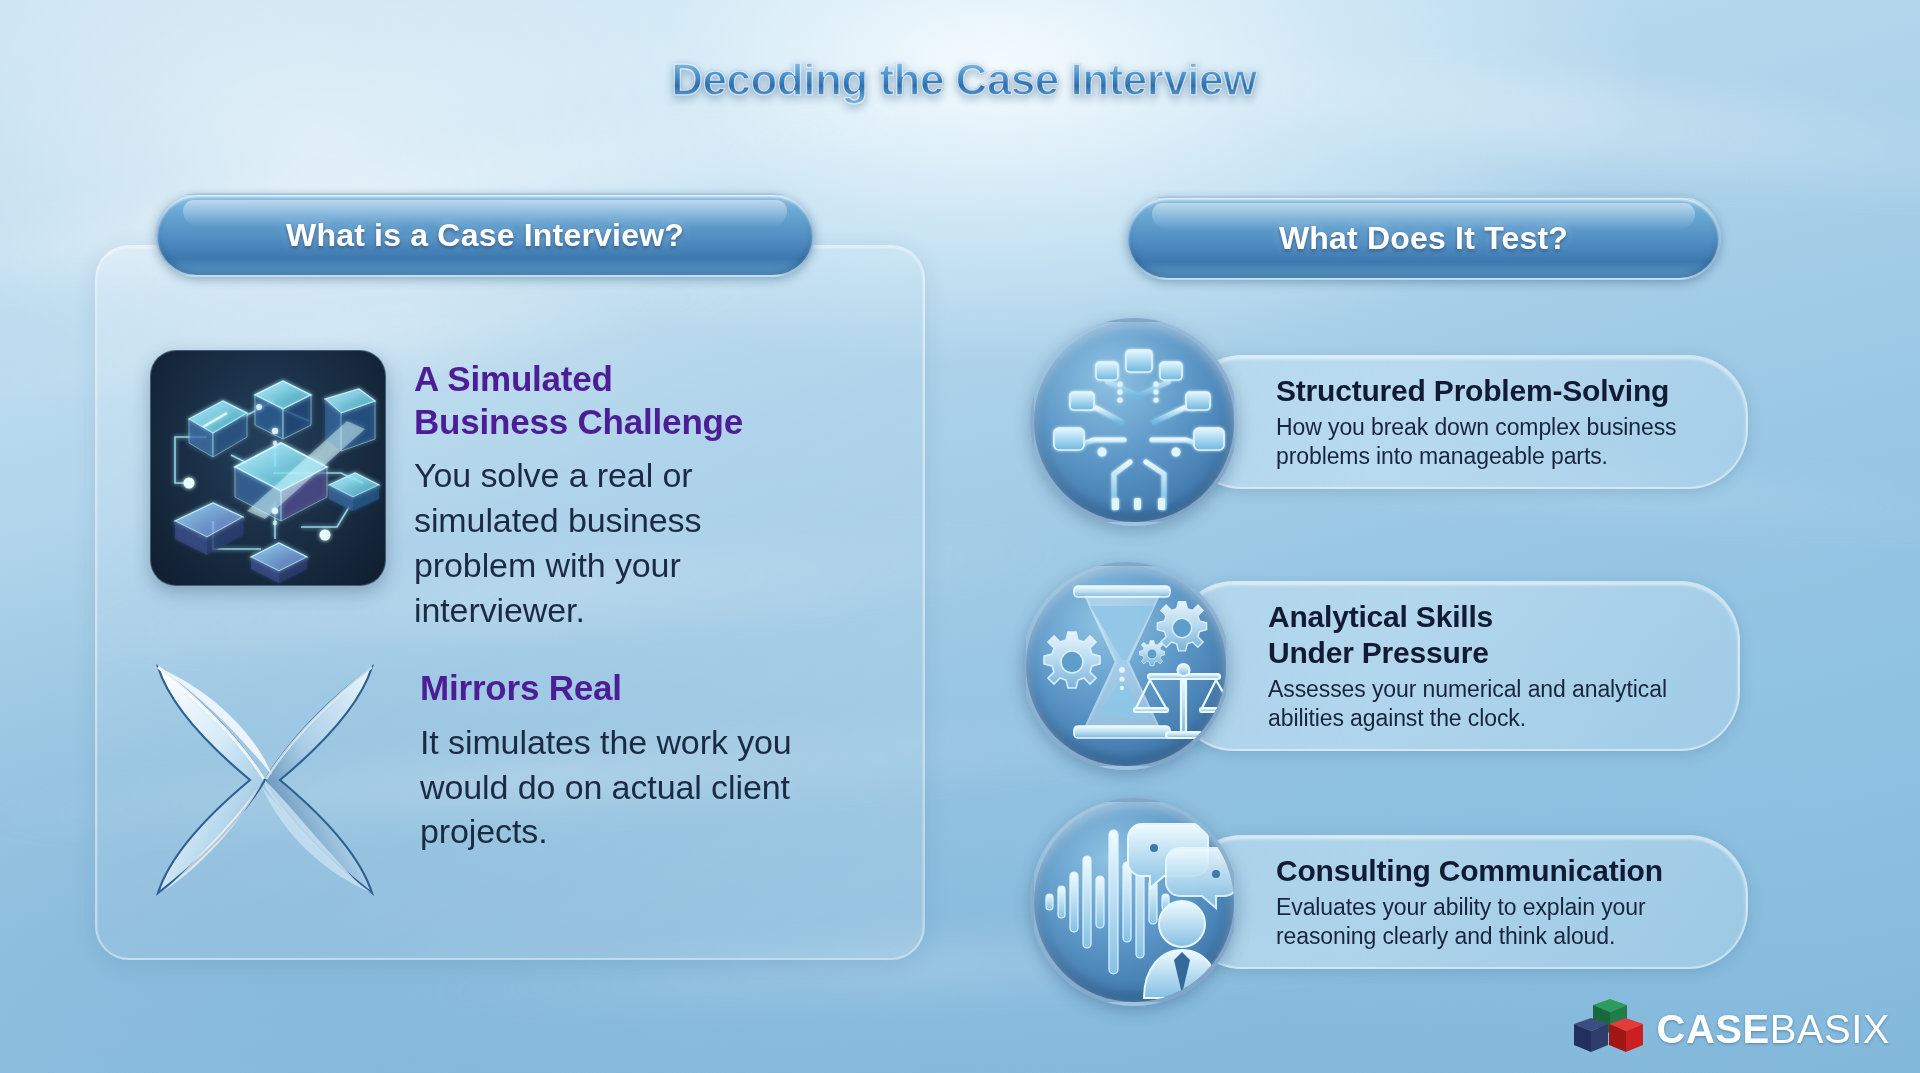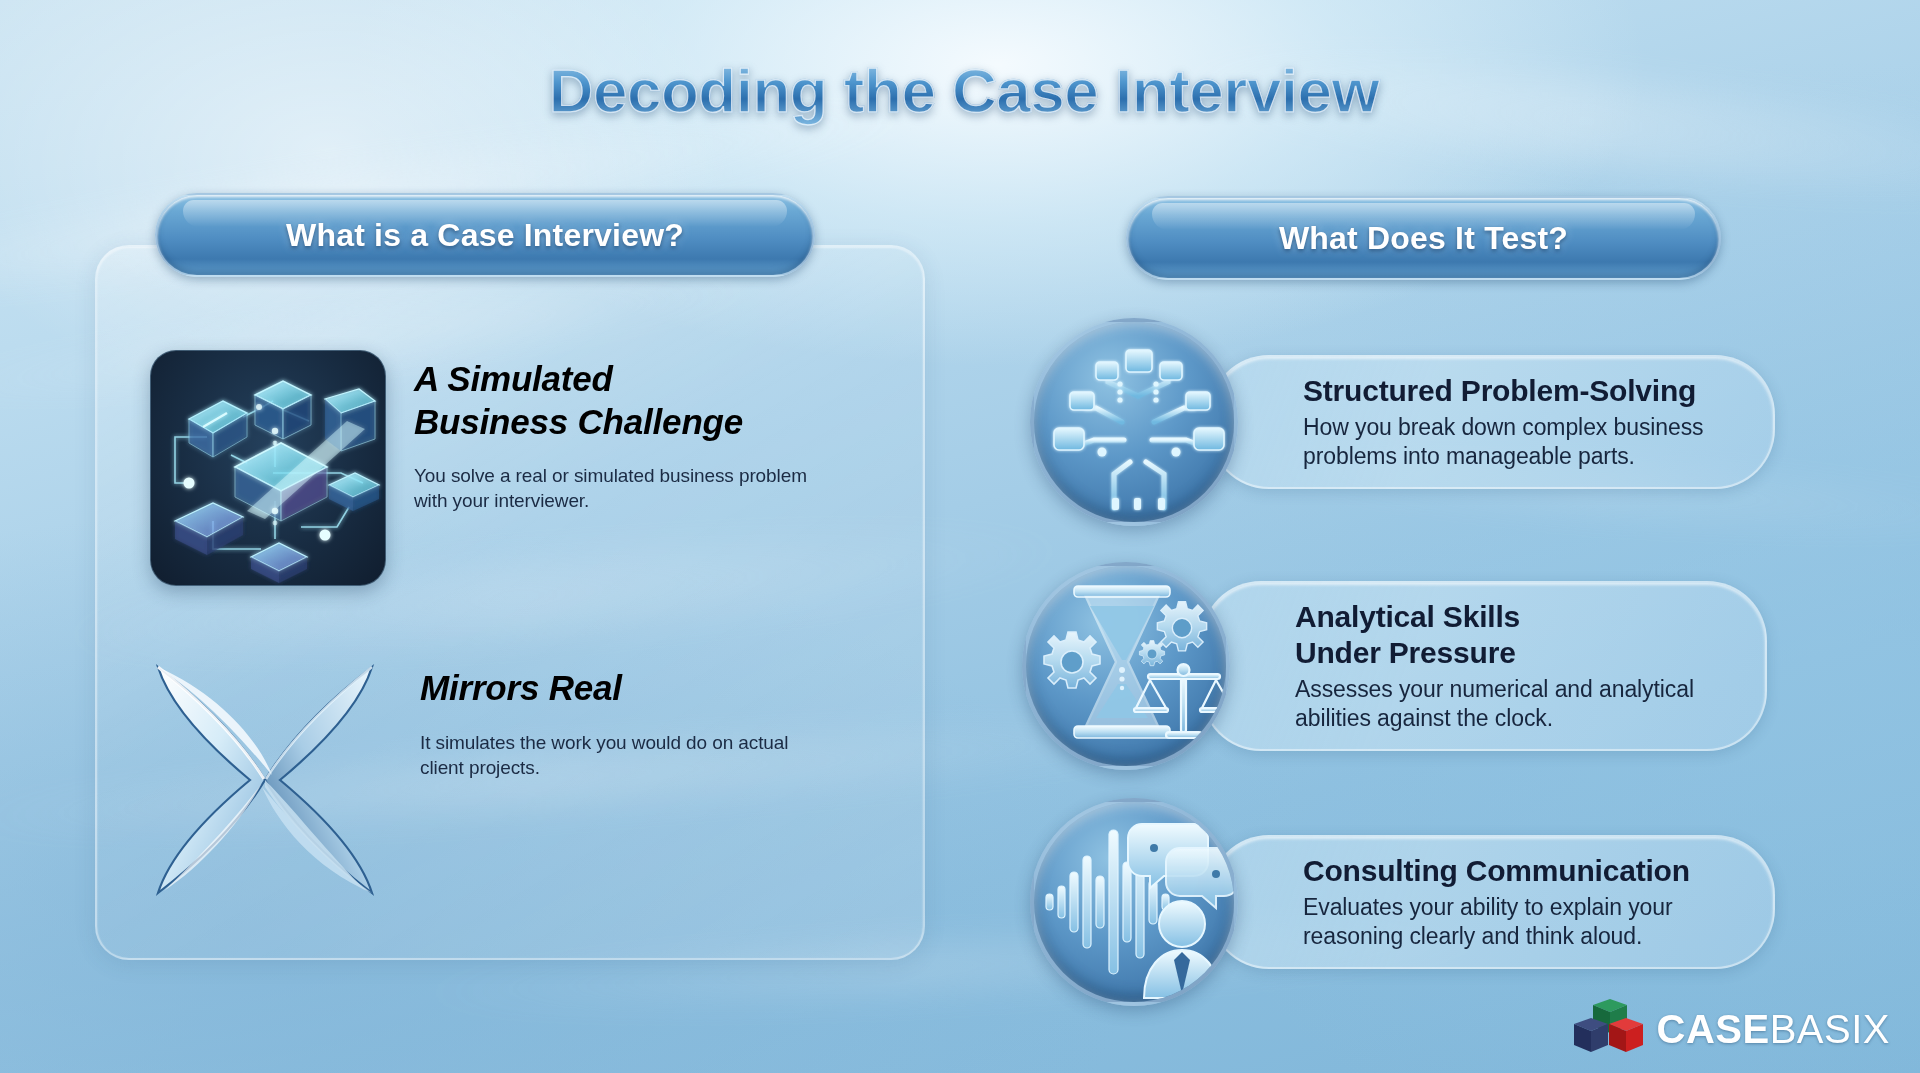--- a/index.html
+++ b/index.html
@@ -33,21 +33,21 @@
   .s5 { right:-10%;top:8%;   width:50%; height:80px; transform:rotate(6deg);  opacity:.45; }
   .s6 { right:-8%; top:44%;  width:45%; height:40px; transform:rotate(4deg);  opacity:.25; }
   .s7 { left:20%;  top:88%;  width:60%; height:44px; transform:rotate(-3deg); opacity:.3; }
   .glow-tl { position:absolute; left:-6%; top:-12%; width:46%; height:52%;
              background:radial-gradient(ellipse at center, rgba(255,255,255,.5), rgba(255,255,255,0) 65%); }
 
   
   .title {
     position:absolute; left:8px; right:0; top:55px;
     text-align:center;
-    font-size:62px; font-weight:bold; letter-spacing:-.5px;
+    font-size:44px; font-weight:bold; letter-spacing:-.5px;
     background:linear-gradient(180deg,#a7d2ee 0%,#4f96ce 38%,#2c6fae 62%,#7fbae3 100%);
     -webkit-background-clip:text; background-clip:text; color:transparent;
     -webkit-text-stroke:1.5px rgba(255,255,255,.75);
     filter:drop-shadow(0 3px 4px rgba(30,70,110,.35));
   }
 
   
   .pill {
     position:absolute;
     border-radius:46px;
@@ -96,30 +96,30 @@
     box-shadow:0 6px 18px rgba(20,50,80,.3);
     position:relative; overflow:hidden;
   }
   .icon-x {
     width:250px; height:250px; flex:0 0 250px;
     position:relative;
   }
   .ltext { margin-left:28px; padding-top:8px; max-width:400px; }
   #lrow2 .ltext { margin-left:30px; padding-top:12px; }
   .lhead {
-    font-size:35px; font-weight:bold; color:#000000;
-    line-height:1.22; letter-spacing:-.2px;font-style:italic;
+    font-size:35px; font-weight:bold; color:#4c1d95;
+    line-height:1.22; letter-spacing:-.2px;
   }
   .lbody {
-    margin-top:20px;
-    font-size:19px; color:#1b2b44; line-height:1.32; letter-spacing:-.1px;
-  }
-
-  
-  .rcard { position:absolute; display:flex; align-items:center;gap:27px; }
+    margin-top:10px;
+    font-size:34px; color:#1b2b44; line-height:1.32; letter-spacing:-.1px;
+  }
+
+  
+  .rcard { position:absolute; display:flex; align-items:center; }
   #rcard1 { left:1030px; top:318px; }
   #rcard2 { left:1022px; top:562px; }
   #rcard3 { left:1030px; top:798px; }
 
   .circle-icon {
     width:208px; height:208px; flex:0 0 208px;
     border-radius:50%;
     background:radial-gradient(circle at 38% 28%, #8fc2e2 0%, #5d98c8 42%, #3f77ab 78%, #31628f 100%);
     border:4px solid rgba(255,255,255,.35);
     box-shadow:inset 0 4px 12px rgba(255,255,255,.45), inset 0 -6px 14px rgba(15,50,85,.45), 0 5px 16px rgba(25,60,100,.3);

